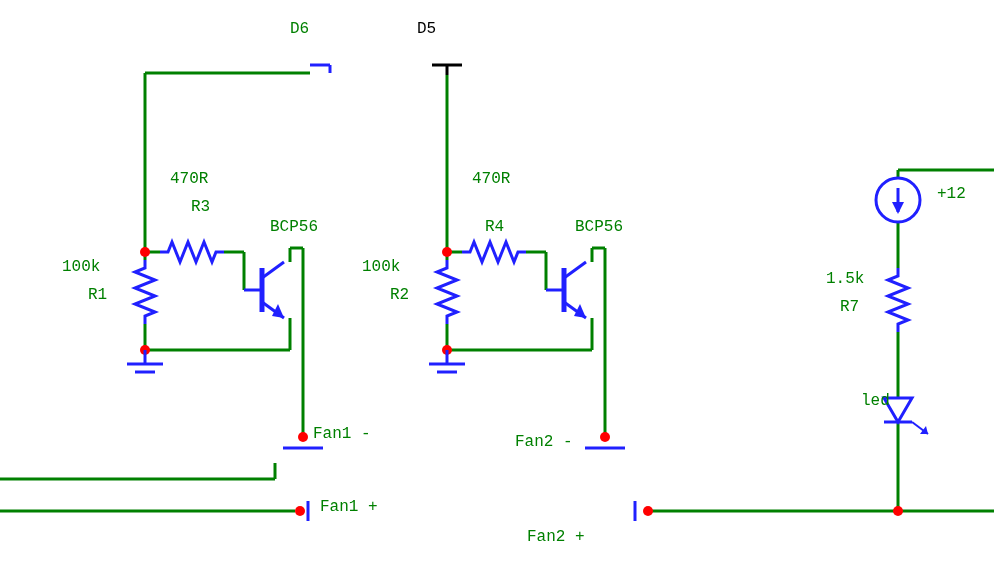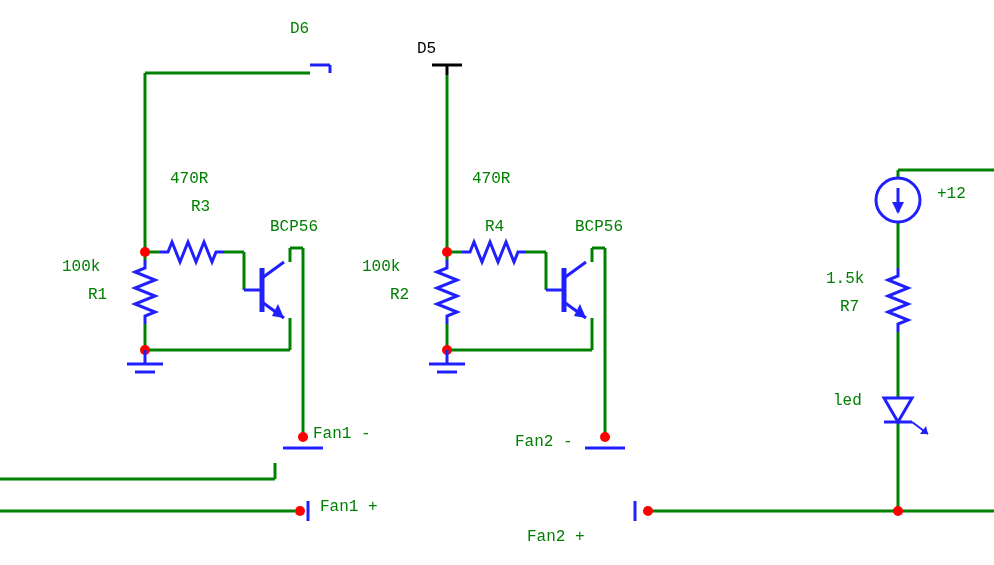--- a/index.html
+++ b/index.html
@@ -173,21 +173,21 @@
   <use href="#diode-v" x="898" y="410"></use>
 
   <g>
     <line x1="912" y1="422" x2="928" y2="434" stroke="#2020ff" stroke-width="2"></line>
     <polygon points="928,434 920,434 926,426" fill="#2020ff"></polygon>
   </g>
 
 </svg>
 
 <div class="label" style="left:290px; top:20px;">D6</div>
-<div class="label" style="left:417px; top:20px; color:#000;margin-top:20px;">D5</div>
+<div class="label" style="left:417px; top:20px; color:#000;">D5</div>
 
 <div class="label" style="left:170px; top:170px;">470R</div>
 <div class="label" style="left:191px; top:198px;">R3</div>
 <div class="label" style="left:270px; top:218px;">BCP56</div>
 <div class="label" style="left:62px; top:258px;">100k</div>
 <div class="label" style="left:88px; top:286px;">R1</div>
 
 <div class="label" style="left:472px; top:170px;">470R</div>
 <div class="label" style="left:485px; top:198px;margin-top:20px;">R4</div>
 <div class="label" style="left:575px; top:218px;">BCP56</div>
@@ -196,13 +196,13 @@
 
 <div class="label" style="left:313px; top:425px;">Fan1 -</div>
 <div class="label" style="left:320px; top:498px;">Fan1 +</div>
 
 <div class="label" style="left:515px; top:433px;text-align:right;">Fan2 -</div>
 <div class="label" style="left:527px; top:498px;margin-top:30px;">Fan2 +</div>
 
 <div class="label" style="left:937px; top:185px;">+12</div>
 <div class="label" style="left:826px; top:270px;">1.5k</div>
 <div class="label" style="left:840px; top:298px;">R7</div>
-<div class="label" style="left:833px; top:392px;">led</div>
+<div class="label" style="left:861px; top:392px;">led</div>
 
 </body></html>

